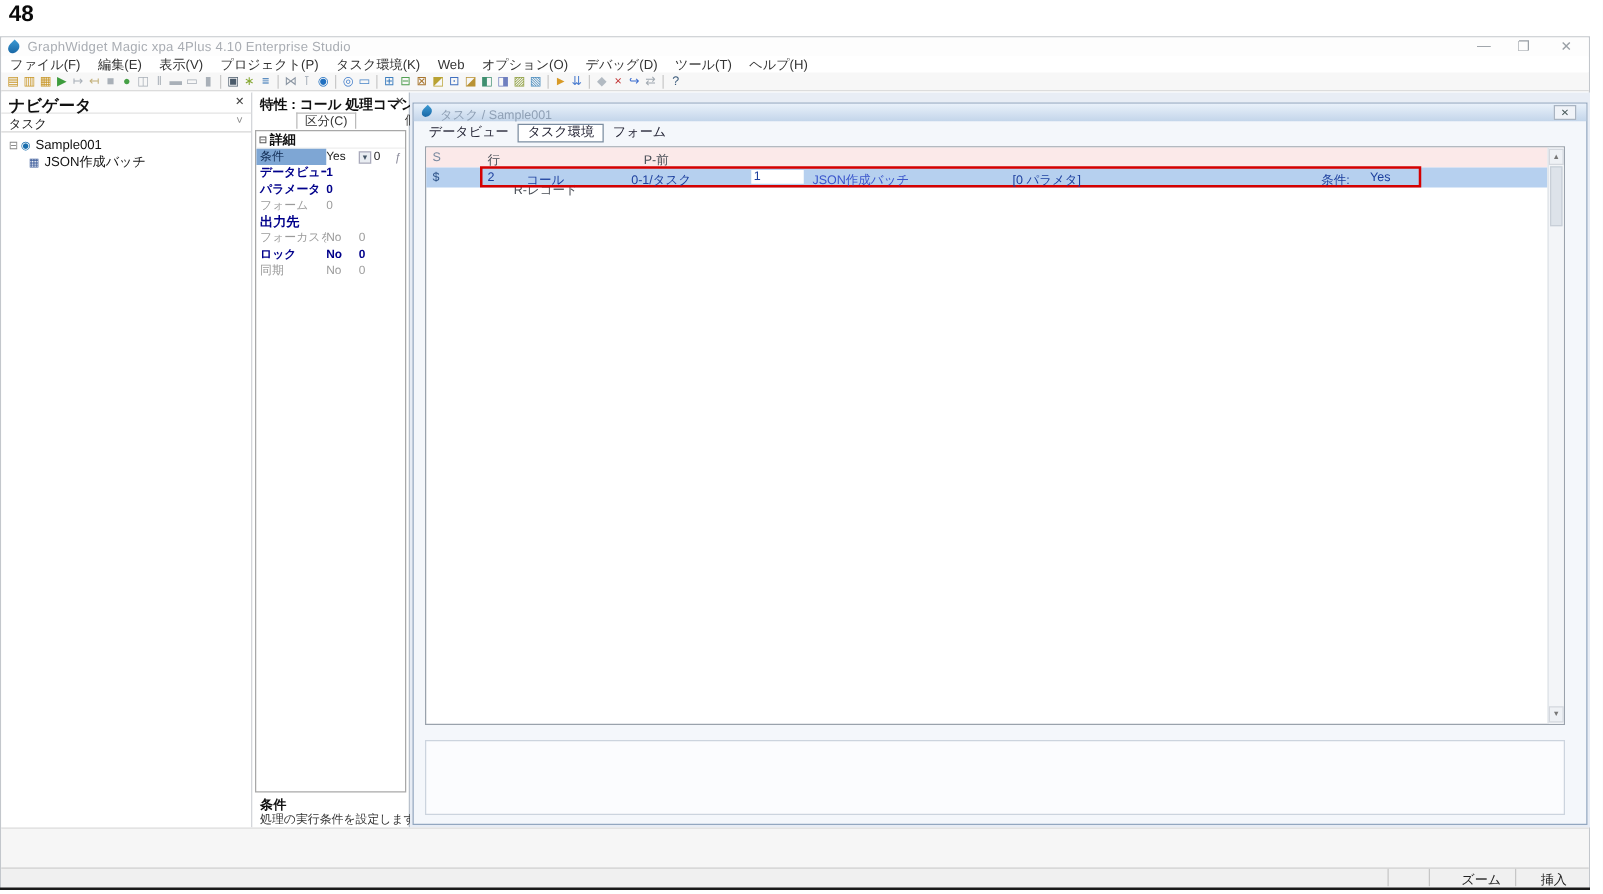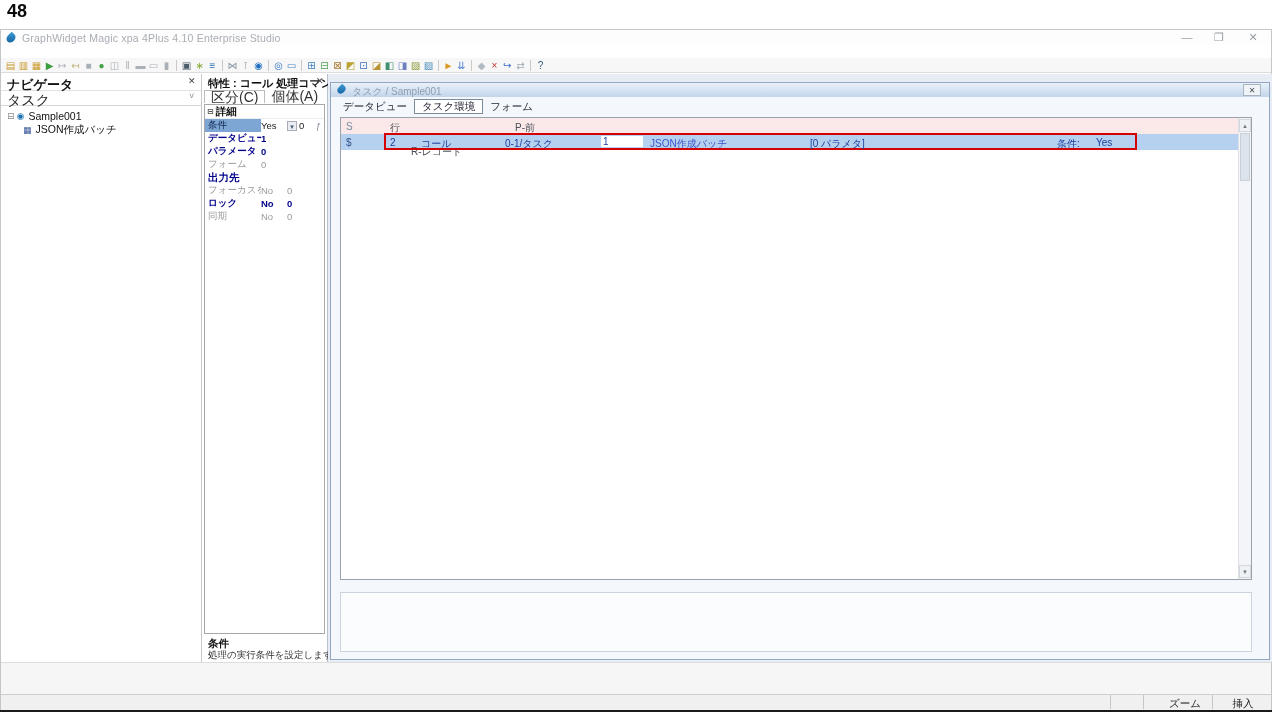--- a/index.html
+++ b/index.html
@@ -24,32 +24,32 @@
   #toolbar{left:1px;top:58px;width:1270px;height:15px;display:flex;align-items:center;background:#f7f7f7;
            border-bottom:1px solid #dcdcdc;padding-left:3px;box-sizing:border-box;}
   .tb-icon{font-size:10px;width:13px;text-align:center;line-height:13px;}
   .tb-sep{width:1px;height:11px;background:#c9c9c9;margin:0 3px;}
   
   #nav-panel{left:1px;top:74px;width:201px;height:588px;background:#fff;border-right:1px solid #c6c9ce;box-sizing:border-box;}
   #nav-title-row{left:1px;top:74px;width:200px;height:16px;border-bottom:1px solid #e3e3e3;}
   #nav-title{left:7px;top:76px;font-size:13px;font-weight:bold;color:#111;}
   #nav-close{left:188px;top:76px;font-size:9px;color:#444;}
   #nav-selector-row{left:1px;top:90px;width:200px;height:15px;border-bottom:1px solid #d6d6d6;}
-  #nav-selector{left:7px;top:92px;font-size:14px;color:#222;}
+  #nav-selector{left:7px;top:92px;font-size:10px;color:#222;}
   #nav-dropdown{left:189px;top:91px;font-size:9px;color:#888;}
   #nav-tree{left:1px;top:109px;width:200px;}
   .tree-item{display:flex;align-items:center;height:14px;font-size:10.5px;color:#111;}
   .expander{font-size:9px;color:#8a8a8a;margin-right:2px;}
   .tree-ico{font-size:9px;margin-right:4px;}
   
   #prop-panel{left:202px;top:74px;width:126px;height:588px;background:#fff;border-right:1px solid #b9c1cc;box-sizing:border-box;}
   #prop-title{left:208px;top:76px;font-size:11px;font-weight:bold;color:#111;white-space:nowrap;}
   #prop-close{left:316px;top:76px;font-size:9px;color:#444;}
   #prop-tabs{left:204px;top:90px;display:flex;height:13px;}
-  .p-tab{font-size:14px;color:#333;padding:0 6px;line-height:13px;}
+  .p-tab{font-size:10px;color:#333;padding:0 6px;line-height:13px;margin-left:33px;}
   .p-tab.active{border:1px solid #bbb;border-bottom:none;background:#fff;}
   #prop-grid{left:204px;top:104px;width:121px;height:530px;border:1px solid #a8a8a8;box-sizing:border-box;background:#fff;overflow:hidden;}
   #prop-group-row{height:13px;font-size:10.5px;font-weight:bold;color:#111;display:flex;align-items:center;border-bottom:1px solid #eee;}
   #prop-group-row .g-ico{font-size:8px;color:#555;margin:0 2px;}
   .prop-row{height:13px;display:flex;align-items:center;font-size:9.5px;color:#222;}
   .p-label{width:56px;padding-left:3px;overflow:hidden;white-space:nowrap;box-sizing:border-box;}
   .p-value{width:26px;overflow:hidden;white-space:nowrap;}
   .p-num{width:16px;}
   .combo{width:10px;height:10px;border:1px solid #aab;background:#e9edf2;font-size:7px;line-height:10px;
          text-align:center;color:#456;margin-right:2px;box-sizing:border-box;}
@@ -110,20 +110,32 @@
 
   <div class="abs" id="appwin-frame"></div>
 
   <div class="abs" id="titlebar"></div>
   <div class="abs" id="app-icon"></div>
   <div class="abs" id="app-title">GraphWidget   Magic xpa 4Plus 4.10 Enterprise Studio</div>
   <div class="abs winctl" id="btn-min">—</div>
   <div class="abs winctl" id="btn-max">❐</div>
   <div class="abs winctl" id="btn-close">✕</div>
 
+  <div class="abs" id="menubar">
+      <span class="menu-item">ファイル(F)</span>
+      <span class="menu-item">編集(E)</span>
+      <span class="menu-item">表示(V)</span>
+      <span class="menu-item">プロジェクト(P)</span>
+      <span class="menu-item">タスク環境(K)</span>
+      <span class="menu-item">Web</span>
+      <span class="menu-item">オプション(O)</span>
+      <span class="menu-item">デバッグ(D)</span>
+      <span class="menu-item">ツール(T)</span>
+      <span class="menu-item">ヘルプ(H)</span>
+    </div>
 
   <div class="abs" id="toolbar">
       <span class="tb-icon" style="color: rgb(201, 152, 42);">▤</span>
       <span class="tb-icon" style="color: rgb(201, 152, 42);">▥</span>
       <span class="tb-icon" style="color: rgb(201, 152, 42);">▦</span>
       <span class="tb-icon" style="color: rgb(61, 156, 61);">▶</span>
       <span class="tb-icon" style="color: rgb(169, 176, 184);">↦</span>
       <span class="tb-icon" style="color: rgb(195, 176, 122);">↤</span>
       <span class="tb-icon" style="color: rgb(169, 176, 184);">■</span>
       <span class="tb-icon" style="color: rgb(70, 160, 70);">●</span>

